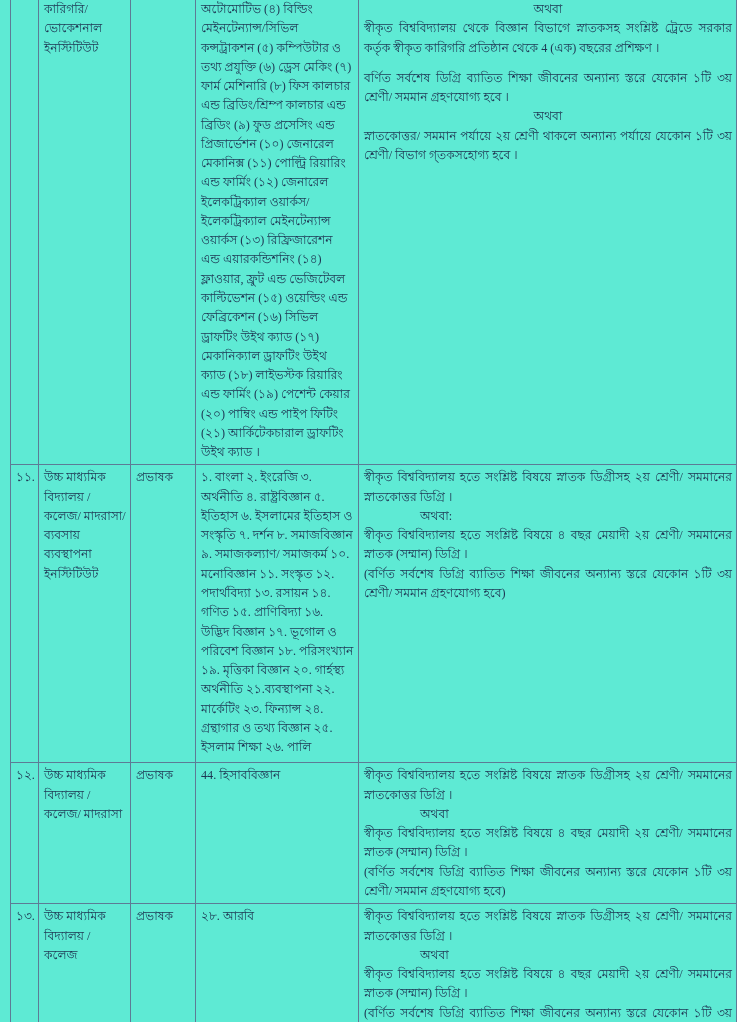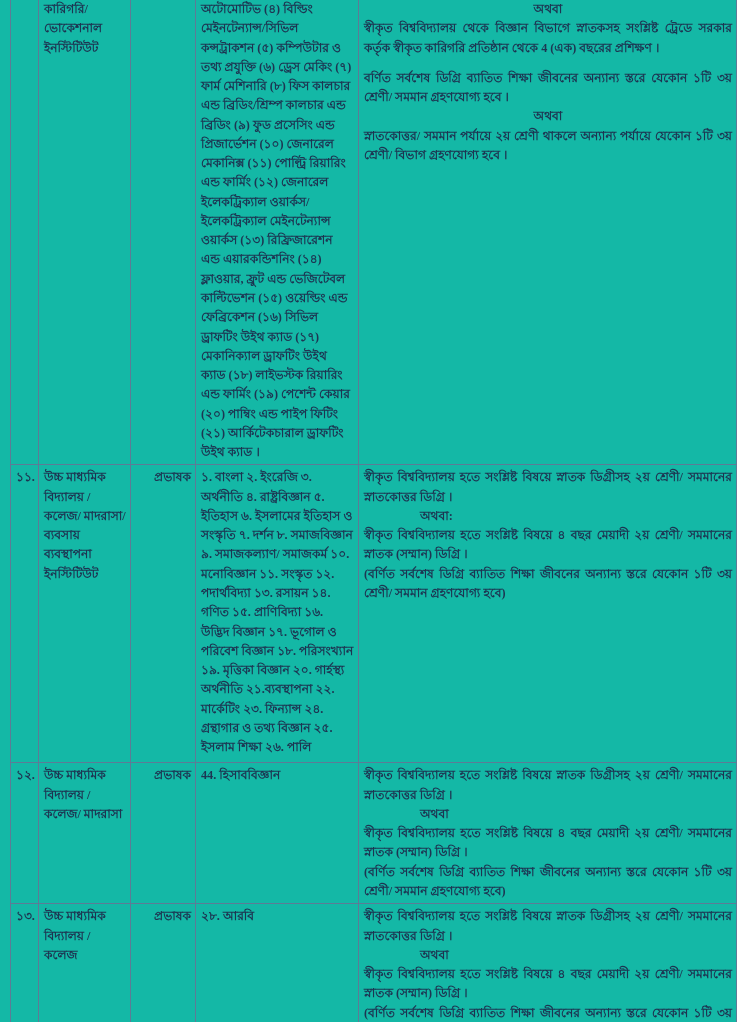--- a/index.html
+++ b/index.html
@@ -11,23 +11,22 @@
     width: 737px;
     height: 1022px;
     font-family: "Liberation Serif", "DejaVu Serif", serif;
     color: #1d3552;
     overflow: hidden;
   }
   .page {
     position: relative;
     width: 737px;
     height: 1022px;
-    background: #14b8a6;
+    background: #5eead4;
     box-sizing: border-box;
-    font-weight: bold;
   }
   table.doc-table {
     position: absolute;
     left: 10px;
     top: -4px;
     width: 726px;
     border-collapse: collapse;
     table-layout: fixed;
   }
   table.doc-table td {
@@ -40,21 +39,21 @@
     font-family: "Liberation Serif", "DejaVu Serif", serif;
   }
   col.c-sl    { width: 28px; }
   col.c-inst  { width: 92px; }
   col.c-post  { width: 65px; }
   col.c-subj  { width: 163px; }
   col.c-qual  { width: 378px; }
 
   td.sl   { text-align: left; padding-left: 5px; }
   td.inst { text-align: left; }
-  td.post { text-align: right; }
+  td.post { text-align: left; }
   td.subj { text-align: left; }
   td.qual { text-align: justify; text-justify: inter-word; padding-left: 6px; padding-right: 6px; }
 
   .center { text-align: center; }
   .gap { display: block; height: 11px; }
   .or-left { display: block; padding-left: 56px; }
 
   .qual p {
     margin: 0;
   }
@@ -78,21 +77,21 @@
         <td class="sl"></td>
         <td class="inst">কারিগরি/ ভোকেশনাল ইনস্টিটিউট</td>
         <td class="post"></td>
         <td class="subj">অটোমোটিভ (৪) বিল্ডিং মেইনটেন্যান্স/সিভিল কন্সট্রাকশন (৫) কম্পিউটার ও তথ্য প্রযুক্তি (৬) ড্রেস মেকিং (৭) ফার্ম মেশিনারি (৮) ফিস কালচার এন্ড ব্রিডিং/শ্রিম্প কালচার এন্ড ব্রিডিং (৯) ফুড প্রসেসিং এন্ড প্রিজার্ভেশন (১০) জেনারেল মেকানিক্স (১১) পোল্ট্রি রিয়ারিং এন্ড ফার্মিং (১২) জেনারেল ইলেকট্রিক্যাল ওয়ার্কস/ ইলেকট্রিক্যাল মেইনটেন্যান্স ওয়ার্কস (১৩) রিফ্রিজারেশন এন্ড এয়ারকন্ডিশনিং (১৪) ফ্লাওয়ার, ফ্রুট এন্ড ভেজিটেবল কাল্টিভেশন (১৫) ওয়েল্ডিং এন্ড ফেব্রিকেশন (১৬) সিভিল ড্রাফটিং উইথ ক্যাড (১৭) মেকানিক্যাল ড্রাফটিং উইথ ক্যাড (১৮) লাইভস্টক রিয়ারিং এন্ড ফার্মিং (১৯) পেশেন্ট কেয়ার (২০) পাম্বিং এন্ড পাইপ ফিটিং (২১) আর্কিটেকচারাল ড্রাফটিং উইথ ক্যাড ।</td>
         <td class="qual">
           <p class="center">অথবা</p>
           <p>স্বীকৃত বিশ্ববিদ্যালয় থেকে বিজ্ঞান বিভাগে স্নাতকসহ সংশ্লিষ্ট ট্রেডে সরকার কর্তৃক স্বীকৃত কারিগরি প্রতিষ্ঠান থেকে 4 (এক) বছরের প্রশিক্ষণ ।</p>
           <span class="gap"></span>
           <p>বর্ণিত সর্বশেষ ডিগ্রি ব্যাতিত শিক্ষা জীবনের অন্যান্য স্তরে যেকোন ১টি ৩য় শ্রেণী/ সমমান গ্রহণযোগ্য হবে ।</p>
           <p class="center">অথবা</p>
-          <p>স্নাতকোত্তর/ সমমান পর্যায়ে ২য় শ্রেণী থাকলে অন্যান্য পর্যায়ে যেকোন ১টি ৩য় শ্রেণী/ বিভাগ গ্রহণযোগ্য হবে ।</p>
+          <p>স্নাতকোত্তর/ সমমান পর্যায়ে ২য় শ্রেণী থাকলে অন্যান্য পর্যায়ে যেকোন ১টি ৩য় শ্রেণী/ বিভাগ গ্তকসহোগ্য হবে ।</p>
         </td>
       </tr>
 
       <tr style="height:298px;">
         <td class="sl">১১.</td>
         <td class="inst">উচ্চ মাধ্যমিক বিদ্যালয় / কলেজ/ মাদরাসা/ ব্যবসায় ব্যবস্থাপনা ইনস্টিটিউট</td>
         <td class="post">প্রভাষক</td>
         <td class="subj">১. বাংলা ২. ইংরেজি ৩. অর্থনীতি ৪. রাষ্ট্রবিজ্ঞান ৫. ইতিহাস ৬. ইসলামের ইতিহাস ও সংস্কৃতি ৭. দর্শন ৮. সমাজবিজ্ঞান ৯. সমাজকল্যাণ/ সমাজকর্ম ১০. মনোবিজ্ঞান ১১. সংস্কৃত ১২. পদার্থবিদ্যা ১৩. রসায়ন ১৪. গণিত ১৫. প্রাণিবিদ্যা ১৬. উদ্ভিদ বিজ্ঞান ১৭. ভূগোল ও পরিবেশ বিজ্ঞান ১৮. পরিসংখ্যান ১৯. মৃত্তিকা বিজ্ঞান ২০. গার্হস্থ্য অর্থনীতি ২১.ব্যবস্থাপনা ২২. মার্কেটিং ২৩. ফিন্যান্স ২৪. গ্রন্থাগার ও তথ্য বিজ্ঞান ২৫. ইসলাম শিক্ষা ২৬. পালি</td>
         <td class="qual">
           <p>স্বীকৃত বিশ্ববিদ্যালয় হতে সংশ্লিষ্ট বিষয়ে স্নাতক ডিগ্রীসহ ২য় শ্রেণী/ সমমানের স্নাতকোত্তর ডিগ্রি ।</p>

